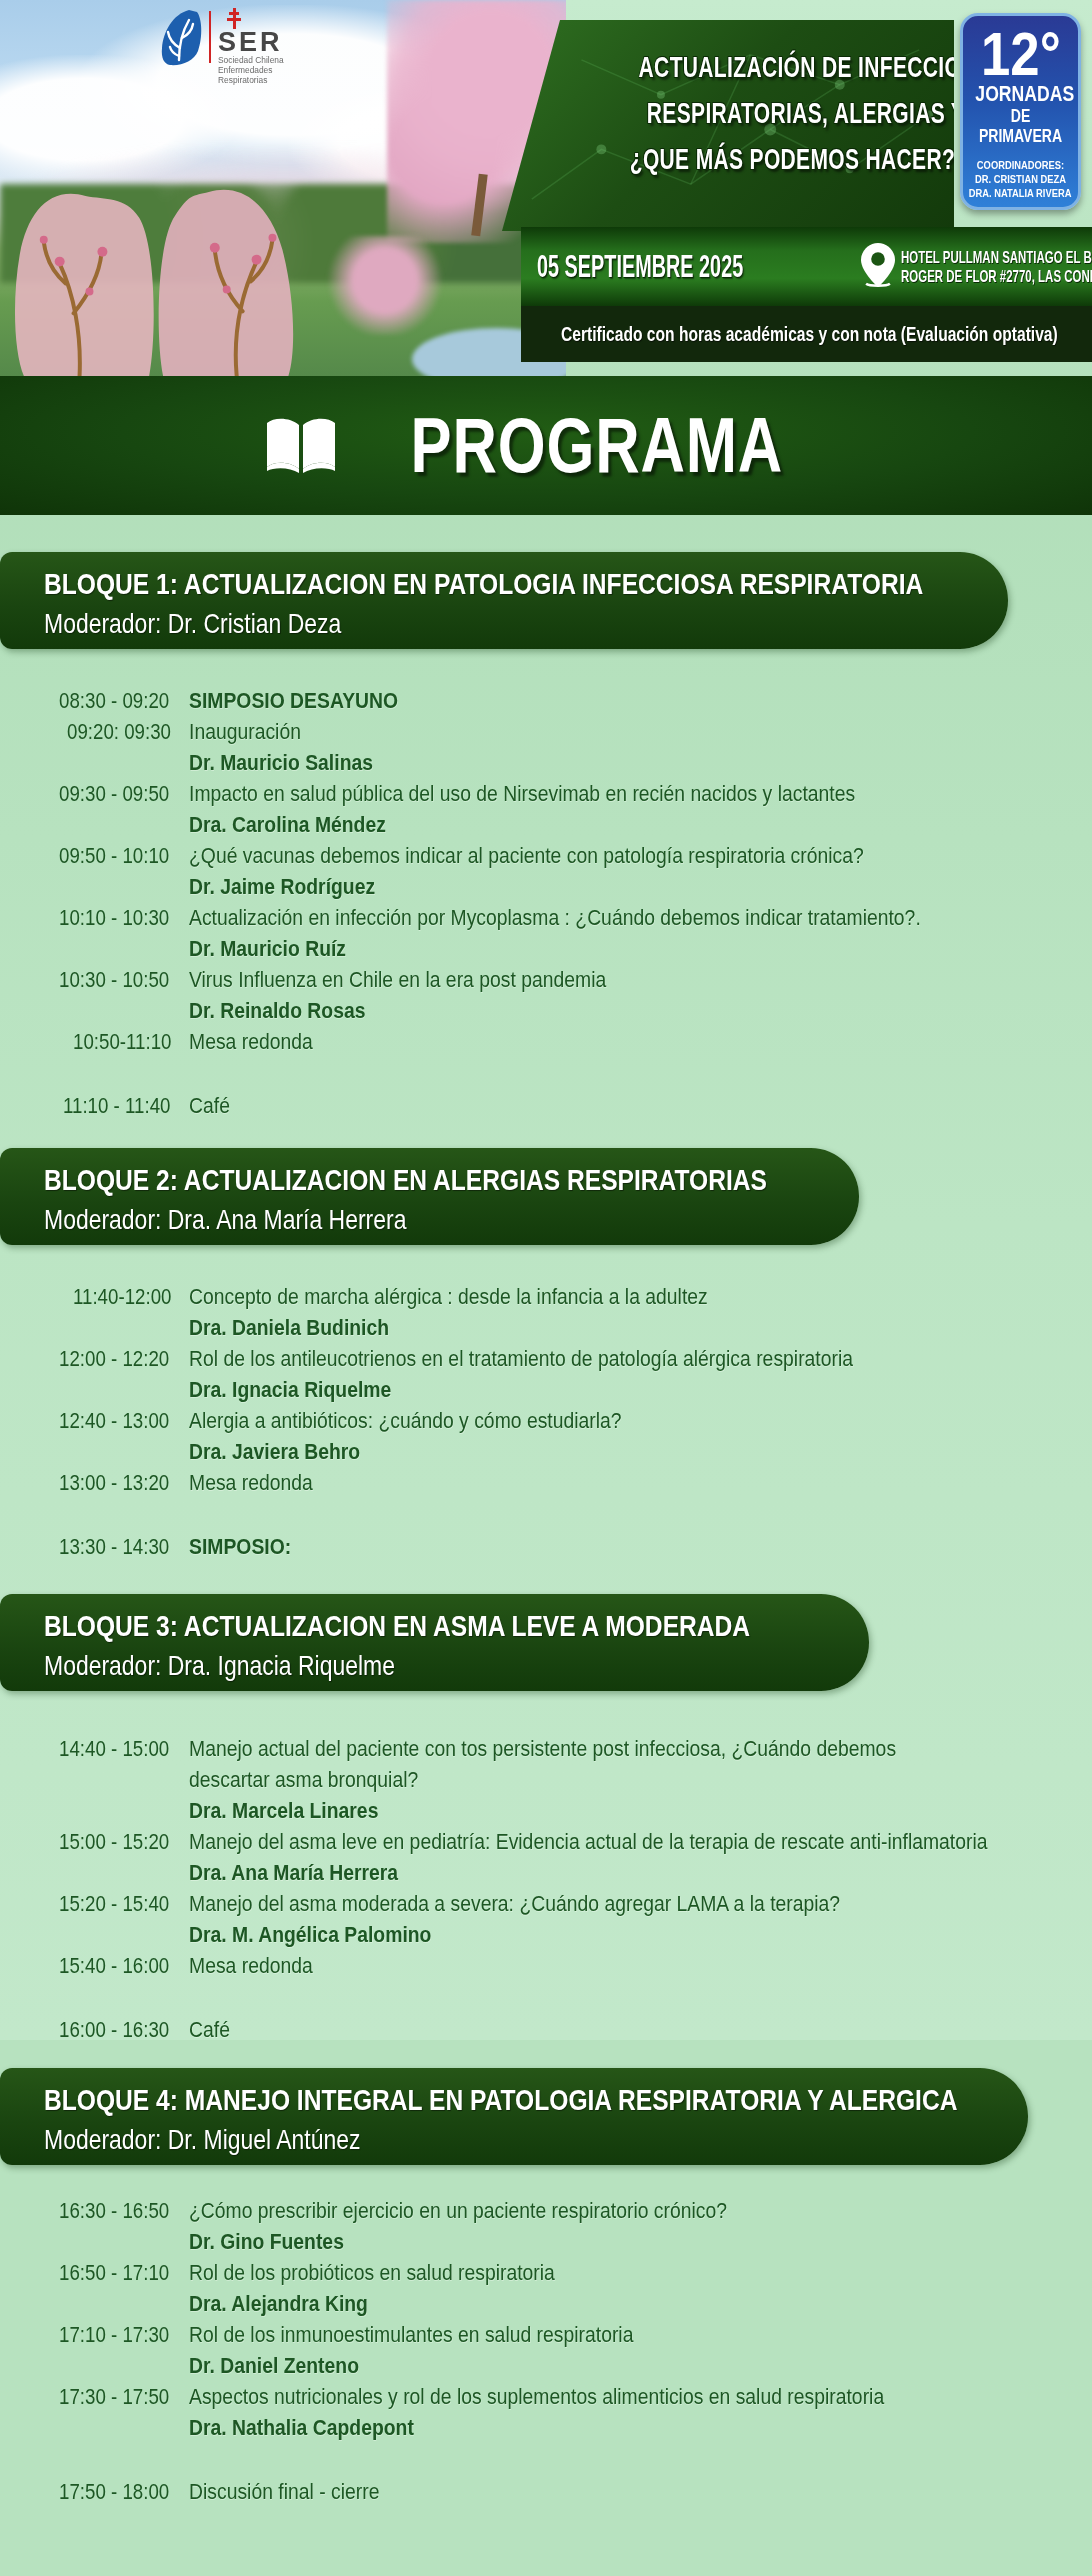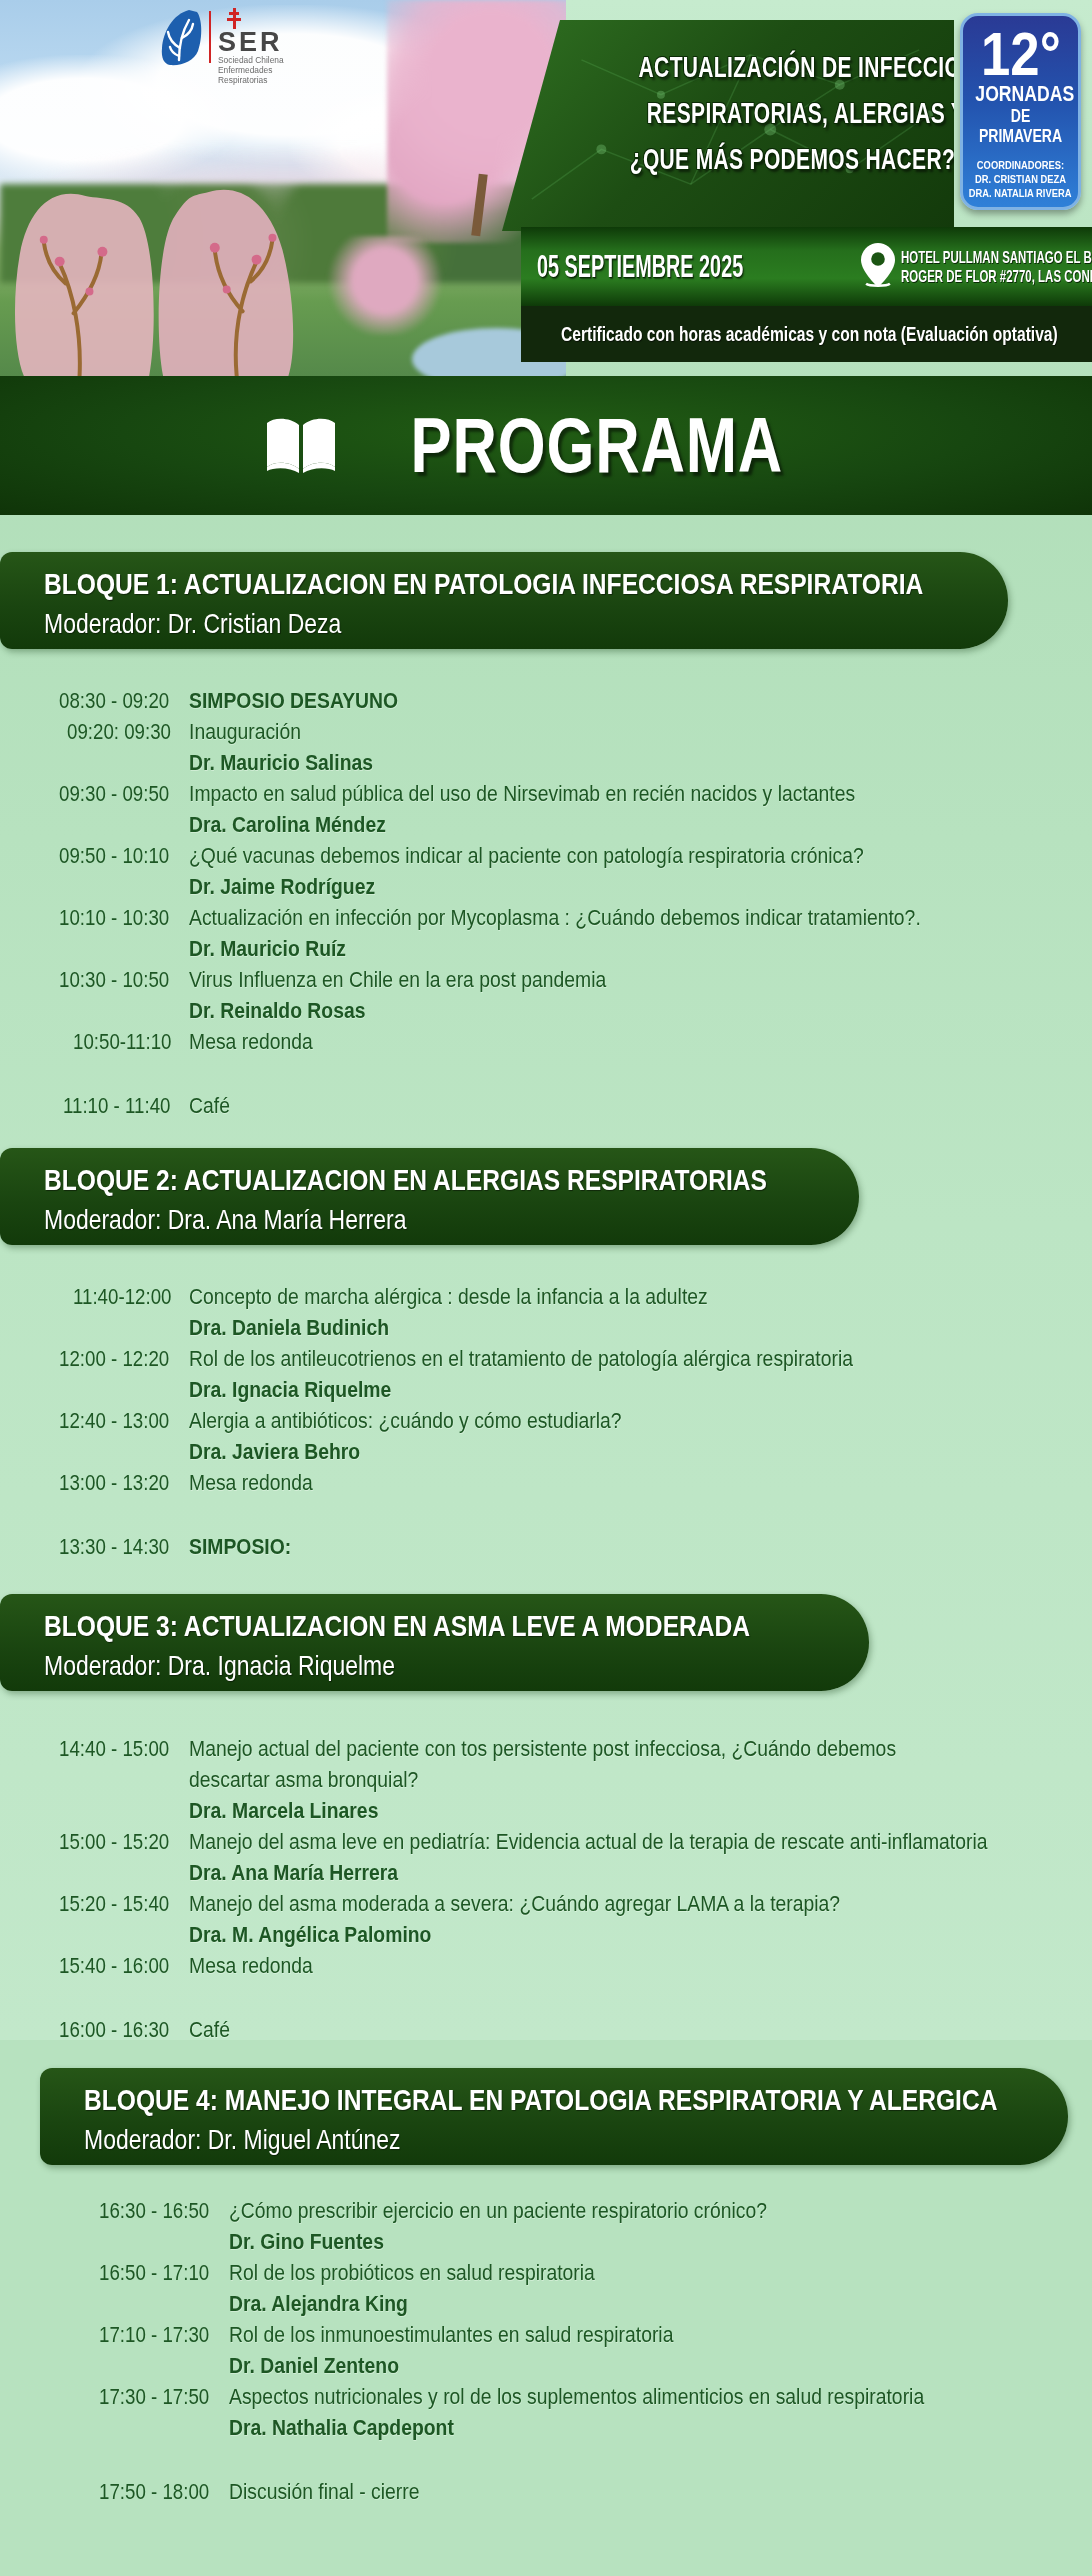--- a/index.html
+++ b/index.html
@@ -116,21 +116,21 @@
   .time{width:143px;flex:none;font-size:22px;line-height:31px;white-space:nowrap;text-align:right;}
   .time span{display:inline-block;transform:scaleX(.85);transform-origin:0 50%;}
   .line{font-size:22px;line-height:31px;white-space:nowrap;}
   .line span{display:inline-block;transform:scaleX(.88);transform-origin:0 50%;
     text-shadow:0.5px 0.5px 0 rgba(245,255,245,.4);}
   .line.bold span{font-weight:bold;}
   .block:nth-child(1){margin-top:37px;}
   .block:nth-child(2){margin-top:27px;}
   .block:nth-child(3){margin-top:32px;}
   .block:nth-child(3) .schedule{margin-top:42px;}
-  .block:nth-child(4){margin-top:23px;padding-left:40px;}
+  .block:nth-child(4){margin-top:23px;}
   .block:nth-child(4) .schedule{margin-top:30px;}
 </style>
 </head>
 <body>
 
 <div class="page">
 
   <div class="photo">
     <div class="cl cl1"></div>
     <div class="cl cl2"></div>

